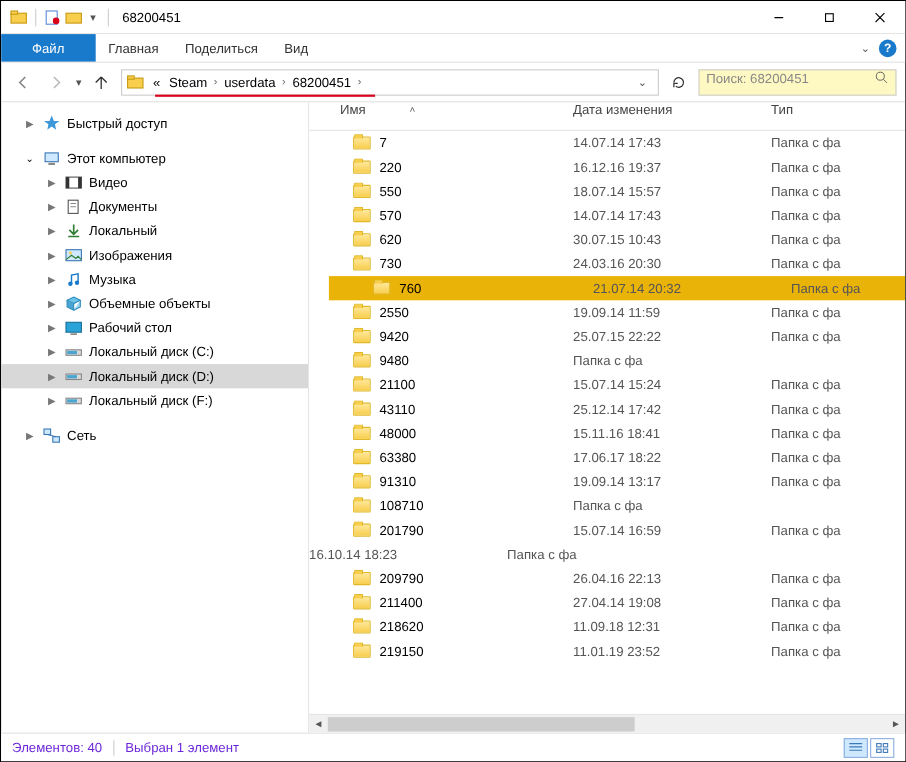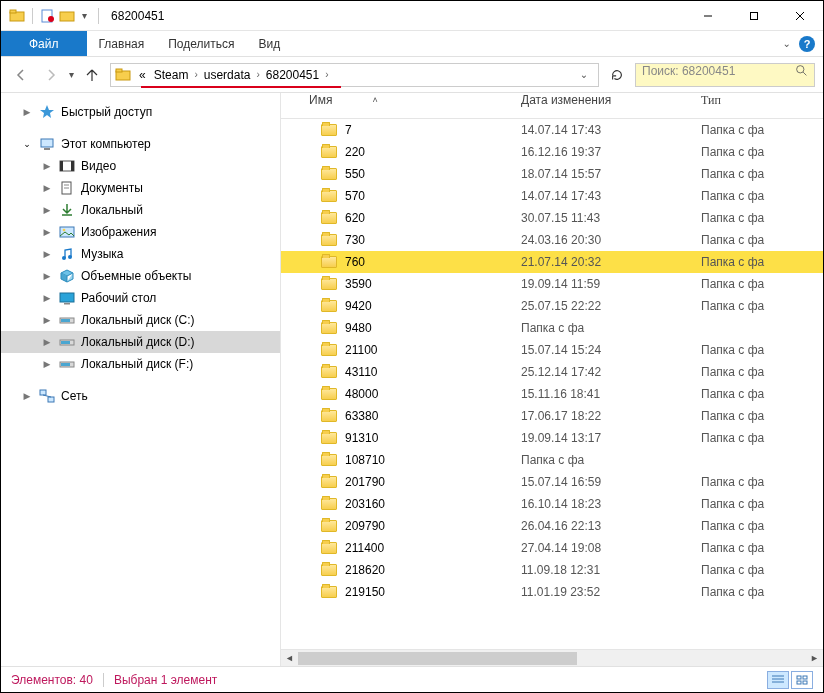--- a/index.html
+++ b/index.html
@@ -83,40 +83,40 @@
 
   
   .filepane { flex:1; display:flex; flex-direction:column; overflow:hidden;}
   .filehead {
     height:26px; display:flex; align-items:flex-start; border-bottom:1px solid #e5e5e5;
     color:#444; font-size:12px;
   }
   .col-name { width:240px; padding-left:28px; display:flex; align-items:center; gap:40px;}
   .col-name .sort-caret { font-size:9px; color:#555;}
   .col-date { width:180px; }
-  .col-type { flex:1;font-family:Liberation Serif, serif; }
+  .col-type { flex:1; }
   .filelist { flex:1; overflow:hidden; position:relative;}
   .filerow {
     height:22px; display:flex; align-items:center; font-size:12px; color:#000;
   }
-  .filerow.sel { background:#fde047;}
+  .filerow.sel { background:#eab308;margin-left:18px;}
   .cell-name { width:240px; padding-left:40px; display:flex; align-items:center; gap:8px;}
   .cell-date { width:180px; color:#555;}
   .cell-type { flex:1; color:#555;}
   .folder-icon { width:16px; height:12px; background:linear-gradient(#ffe89c,#f7ce4d); border:1px solid #e0b828; border-radius:1px; position:relative;}
   .folder-icon::before{content:"";position:absolute;top:-3px;left:0;width:6px;height:3px;background:#f7ce4d;border:1px solid #e0b828;border-bottom:none;border-radius:1px 1px 0 0;}
   .hscroll { height:17px; border-top:1px solid #e5e5e5; display:flex; align-items:center; background:#f0f0f0;}
   .hscroll .harrow{ width:17px; text-align:center; font-size:9px; color:#555;}
   .hscroll .htrack{ flex:1; height:100%; background:#f0f0f0; position:relative;}
   .hscroll .hthumb{ position:absolute; left:0; top:2px; height:13px; width:55%; background:#cdcdcd;}
 
   
   .statusbar {
     height:26px; border-top:1px solid #e1e1e1; display:flex; align-items:center;
-    padding:0 10px; font-size:12px; color:#be185d; background:#fff;
+    padding:0 10px; font-size:12px; color:#6d28d9; background:#fff;
   }
   .statusbar .s-sep{ width:1px; height:14px; background:#ccc; margin:0 10px;}
   .statusbar .view-toggles{ margin-left:auto; display:flex; gap:2px;}
   .vt-btn{ width:22px; height:18px; border:1px solid #8aaee0; display:flex; align-items:center; justify-content:center;}
   .vt-btn.active{ background:#cde8ff;}
 
   
   .svg-icon{ width:16px; height:16px;}
 </style>
 </head>
@@ -406,21 +406,21 @@
             <span>570</span>
           </div>
           <div class="cell-date">14.07.14 17:43</div>
           <div class="cell-type">Папка с фа</div>
         </div>
         <div class="filerow">
           <div class="cell-name">
             <div class="folder-icon"></div>
             <span>620</span>
           </div>
-          <div class="cell-date">30.07.15 11:43</div>
+          <div class="cell-date">30.07.15 10:43</div>
           <div class="cell-type">Папка с фа</div>
         </div>
         <div class="filerow">
           <div class="cell-name">
             <div class="folder-icon"></div>
             <span>730</span>
           </div>
           <div class="cell-date">24.03.16 20:30</div>
           <div class="cell-type">Папка с фа</div>
         </div>
@@ -428,21 +428,21 @@
           <div class="cell-name">
             <div class="folder-icon"></div>
             <span>760</span>
           </div>
           <div class="cell-date">21.07.14 20:32</div>
           <div class="cell-type">Папка с фа</div>
         </div>
         <div class="filerow">
           <div class="cell-name">
             <div class="folder-icon"></div>
-            <span>3590</span>
+            <span>2550</span>
           </div>
           <div class="cell-date">19.09.14 11:59</div>
           <div class="cell-type">Папка с фа</div>
         </div>
         <div class="filerow">
           <div class="cell-name">
             <div class="folder-icon"></div>
             <span>9420</span>
           </div>
           <div class="cell-date">25.07.15 22:22</div>
@@ -504,24 +504,20 @@
         </div>
         <div class="filerow">
           <div class="cell-name">
             <div class="folder-icon"></div>
             <span>201790</span>
           </div>
           <div class="cell-date">15.07.14 16:59</div>
           <div class="cell-type">Папка с фа</div>
         </div>
         <div class="filerow">
-          <div class="cell-name">
-            <div class="folder-icon"></div>
-            <span>203160</span>
-          </div>
           <div class="cell-date">16.10.14 18:23</div>
           <div class="cell-type">Папка с фа</div>
         </div>
         <div class="filerow">
           <div class="cell-name">
             <div class="folder-icon"></div>
             <span>209790</span>
           </div>
           <div class="cell-date">26.04.16 22:13</div>
           <div class="cell-type">Папка с фа</div>

